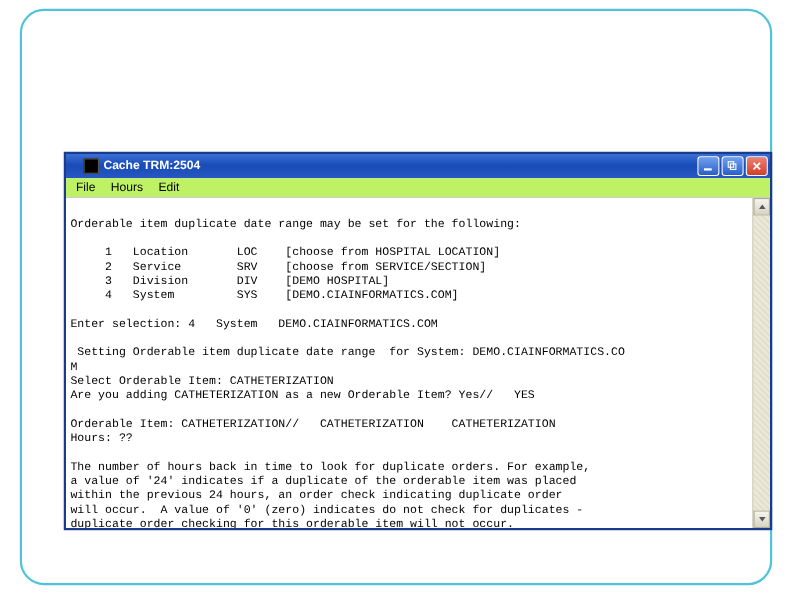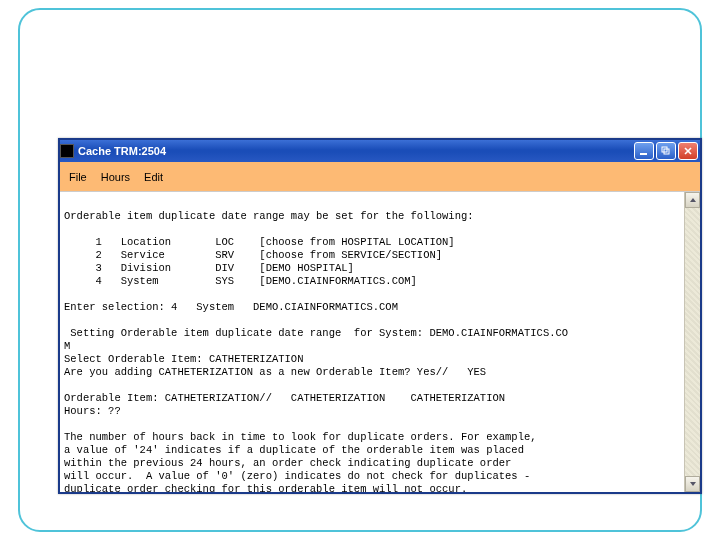--- a/index.html
+++ b/index.html
@@ -29,21 +29,21 @@
     border: 2px solid #1a3a8a;
     background: #fff;
     box-shadow: 0 0 2px rgba(0,0,0,0.3);
   }
   .titlebar {
     height: 22px;
     background: linear-gradient(to bottom, #3b6fd6 0%, #1a4db8 45%, #1a4db8 55%, #2858c2 100%);
     display: flex;
     align-items: center;
     justify-content: space-between;
-    padding: 0 2px 0 0;
+    padding: 0 2px 0 16px;
     color: #fff;
   }
   .title-left {
     display: flex;
     align-items: center;
     gap: 4px;
   }
   .app-icon {
     width: 14px;
     height: 14px;
@@ -72,22 +72,22 @@
     color: #fff;
     font-size: 10px;
     font-weight: bold;
     cursor: pointer;
   }
   .win-btn.close {
     background: linear-gradient(to bottom, #f08070, #d2402a);
   }
   .win-btn svg { display:block; }
   .menubar {
-    height: 30px;
-    background: #fdba74;
+    height: 18px;
+    background: #bef264;
     border-bottom: 1px solid #ccc;
     display: flex;
     align-items: center;
     font-size: 11px;
     font-family: Tahoma, Arial, sans-serif;
     padding-left: 2px;
   }
   .menu-item {
     padding: 1px 7px;
     cursor: pointer;

